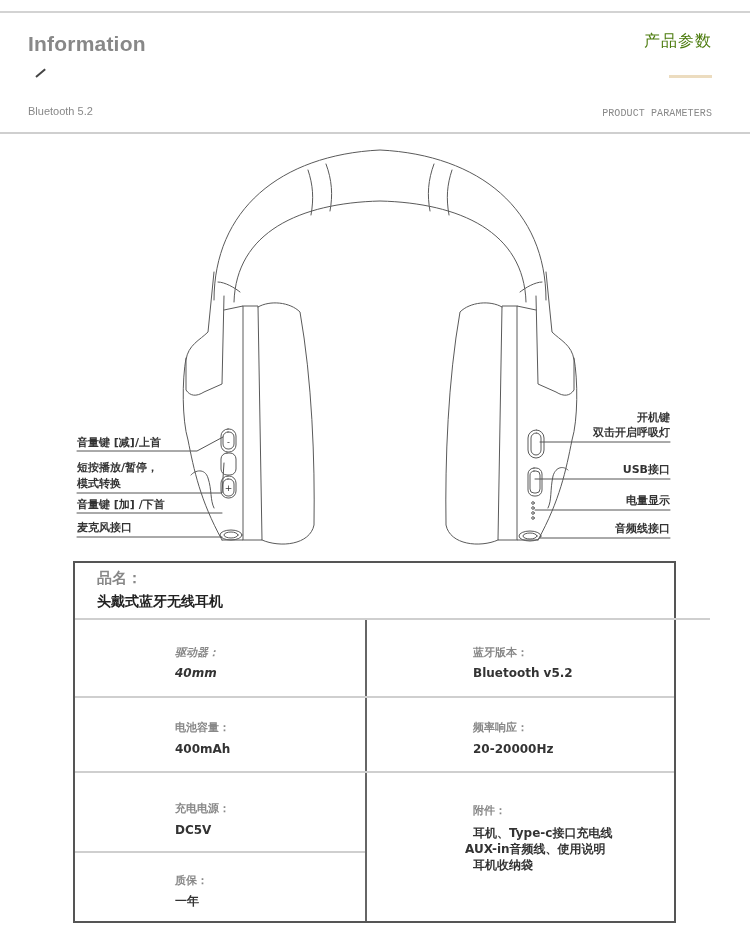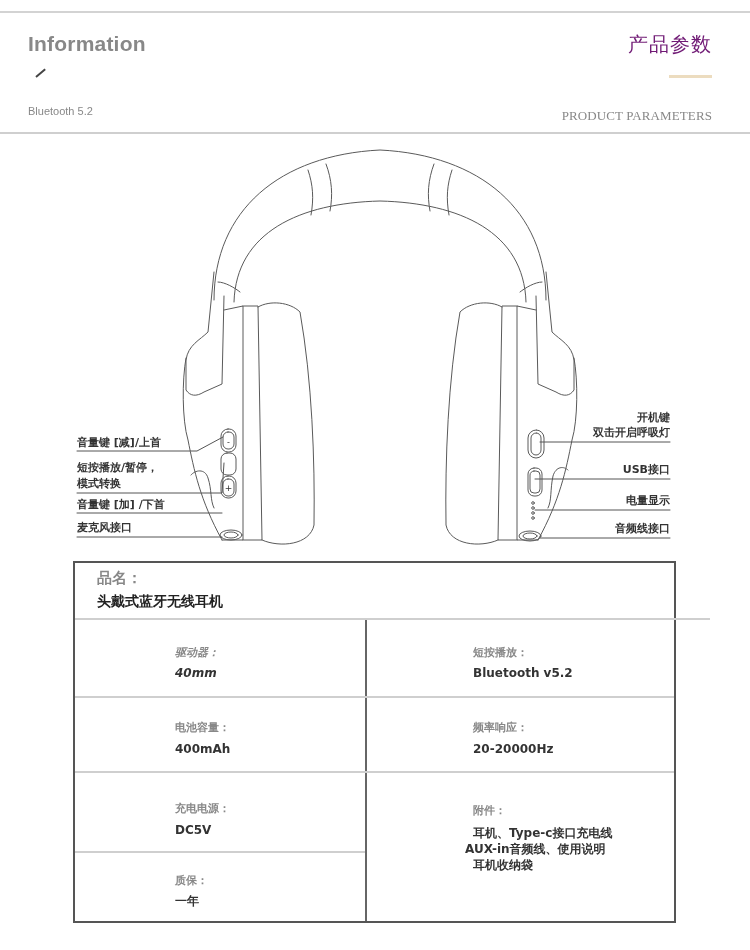--- a/index.html
+++ b/index.html
@@ -6,23 +6,23 @@
   html, body { width: 750px; height: 950px; background: #ffffff; overflow: hidden; }
   body { position: relative; font-family: "DejaVu Sans", "Liberation Sans", sans-serif; color: #222; }
 
   .hr-top { position: absolute; left: 0; top: 11px; width: 750px; height: 2px; background: #d3d3d3; }
   .hr-bottom { position: absolute; left: 0; top: 132px; width: 750px; height: 2px; background: #cfcfcf; }
 
   .info-title { position: absolute; left: 28px; top: 32px; font-family: "Liberation Sans", sans-serif; font-weight: bold; font-size: 21px; color: #888; letter-spacing: 0.2px; }
   .slash-icon { position: absolute; left: 36px; top: 76px; width: 12px; height: 2px; background: #444; transform: rotate(-40deg); transform-origin: left center; }
   .info-sub { position: absolute; left: 28px; top: 105px; font-family: "Liberation Sans", sans-serif; font-size: 11px; color: #888; }
 
-  .cn-title { position: absolute; right: 38px; top: 31px; font-size: 20px; color: #701a75; letter-spacing: 1px; font-weight: normal; }
+  .cn-title { position: absolute; right: 38px; top: 31px; font-size: 16px; color: #4d7c0f; letter-spacing: 1px; font-weight: normal; }
   .accent-bar { position: absolute; left: 669px; top: 75px; width: 43px; height: 3px; }
-  .en-sub { position: absolute; right: 38px; top: 108px; font-family: Liberation Serif, serif; font-size: 13px; color: #888; letter-spacing: 0.1px; }
+  .en-sub { position: absolute; right: 38px; top: 108px; font-family: Liberation Mono, monospace; font-size: 10px; color: #888; letter-spacing: 0.1px; }
 
   .drawing { position: absolute; left: 0; top: 134px; width: 750px; height: 420px; }
 
   .lbl { position: absolute; font-size: 11px; font-weight: bold; color: #333; line-height: 15px; white-space: nowrap; }
   .lbl.r { }
 
   .spec-table { position: absolute; left: 73px; top: 561px; width: 603px; height: 362px; border: 2px solid #555; }
   .title-cell { position: absolute; left: 0; top: 0; width: 635px; height: 57px; border-bottom: 2px solid #cfcfcf; }
   .name-label { position: absolute; left: 22px; top: 6px; font-size: 15px; font-weight: bold; color: #888; }
   .name-value { position: absolute; left: 22px; top: 30px; font-size: 14px; font-weight: bold; color: #222; }
@@ -138,21 +138,21 @@
 
   <div class="hline" style="left:0; top:133px; width:599px;"></div>
   <div class="hline" style="left:0; top:208px; width:599px;"></div>
   <div class="hline" style="left:0; top:288px; width:290px;"></div>
 
   <div class="cell" style="left:0; top:59px; width:320px; height:74px;font-style:italic;">
     <div class="k" style="left:100px; top:23px;">驱动器：</div>
     <div class="v" style="left:100px; top:43px;">40mm</div>
   </div>
   <div class="cell" style="left:292px; top:59px; width:307px; height:74px;">
-    <div class="k" style="left:106px; top:23px;">短按播放：</div>
+    <div class="k" style="left:106px; top:23px;">蓝牙版本：</div>
     <div class="v" style="left:106px; top:43px;">Bluetooth v5.2</div>
   </div>
 
   <div class="cell" style="left:0; top:135px; width:290px; height:73px;">
     <div class="k" style="left:100px; top:22px;">电池容量：</div>
     <div class="v" style="left:100px; top:43px;">400mAh</div>
   </div>
   <div class="cell" style="left:292px; top:135px; width:307px; height:73px;">
     <div class="k" style="left:106px; top:22px;">频率响应：</div>
     <div class="v" style="left:106px; top:43px;">20-20000Hz</div>

